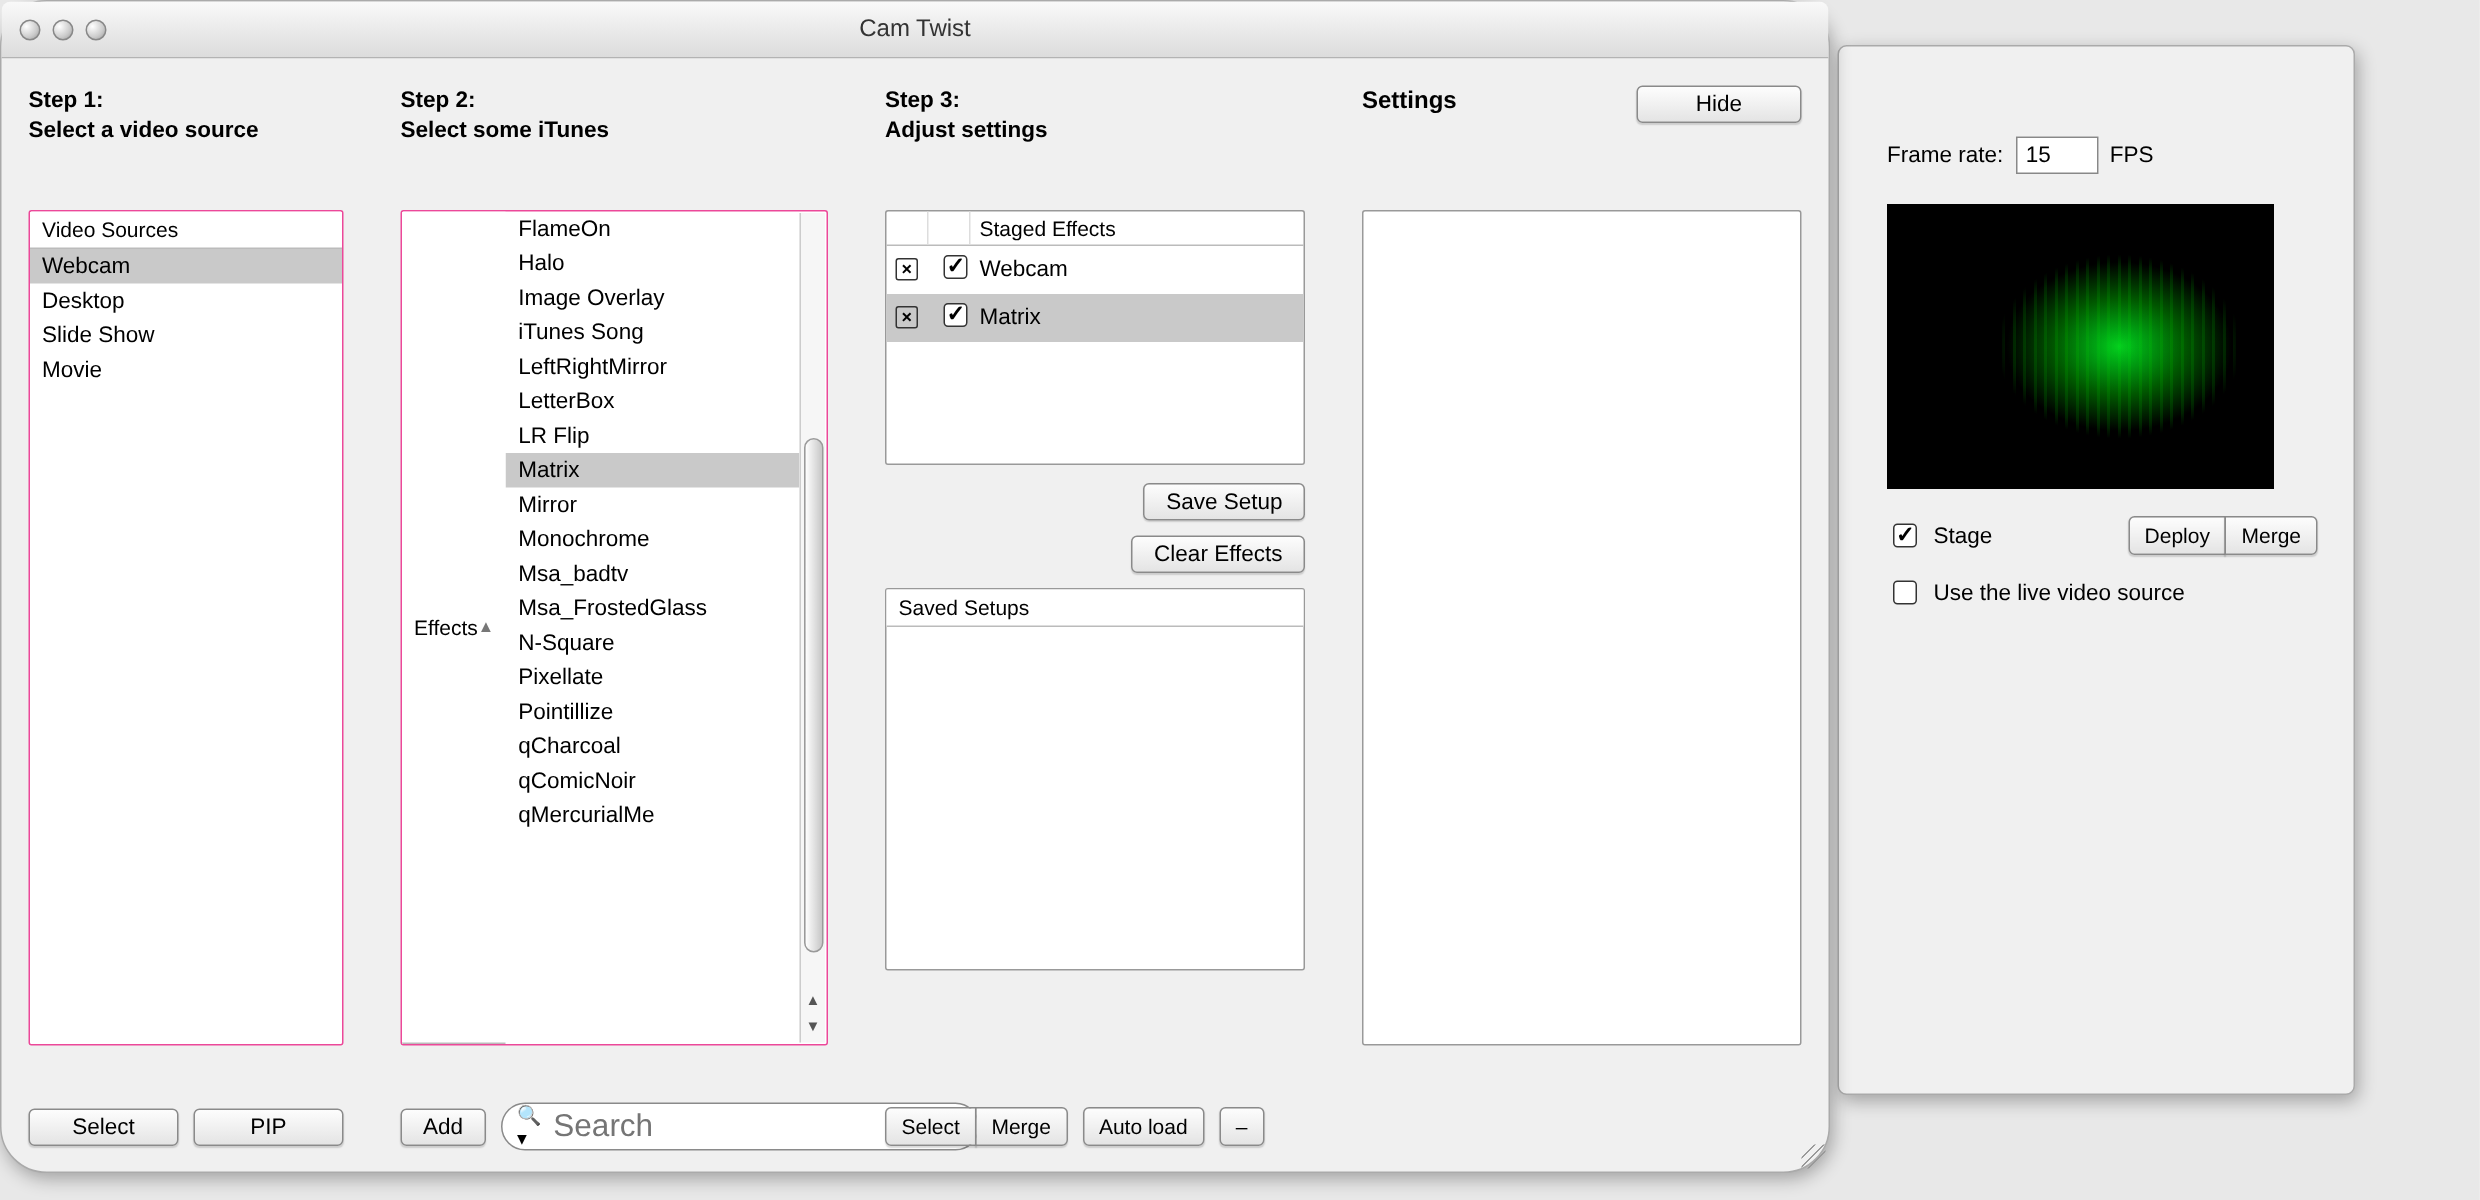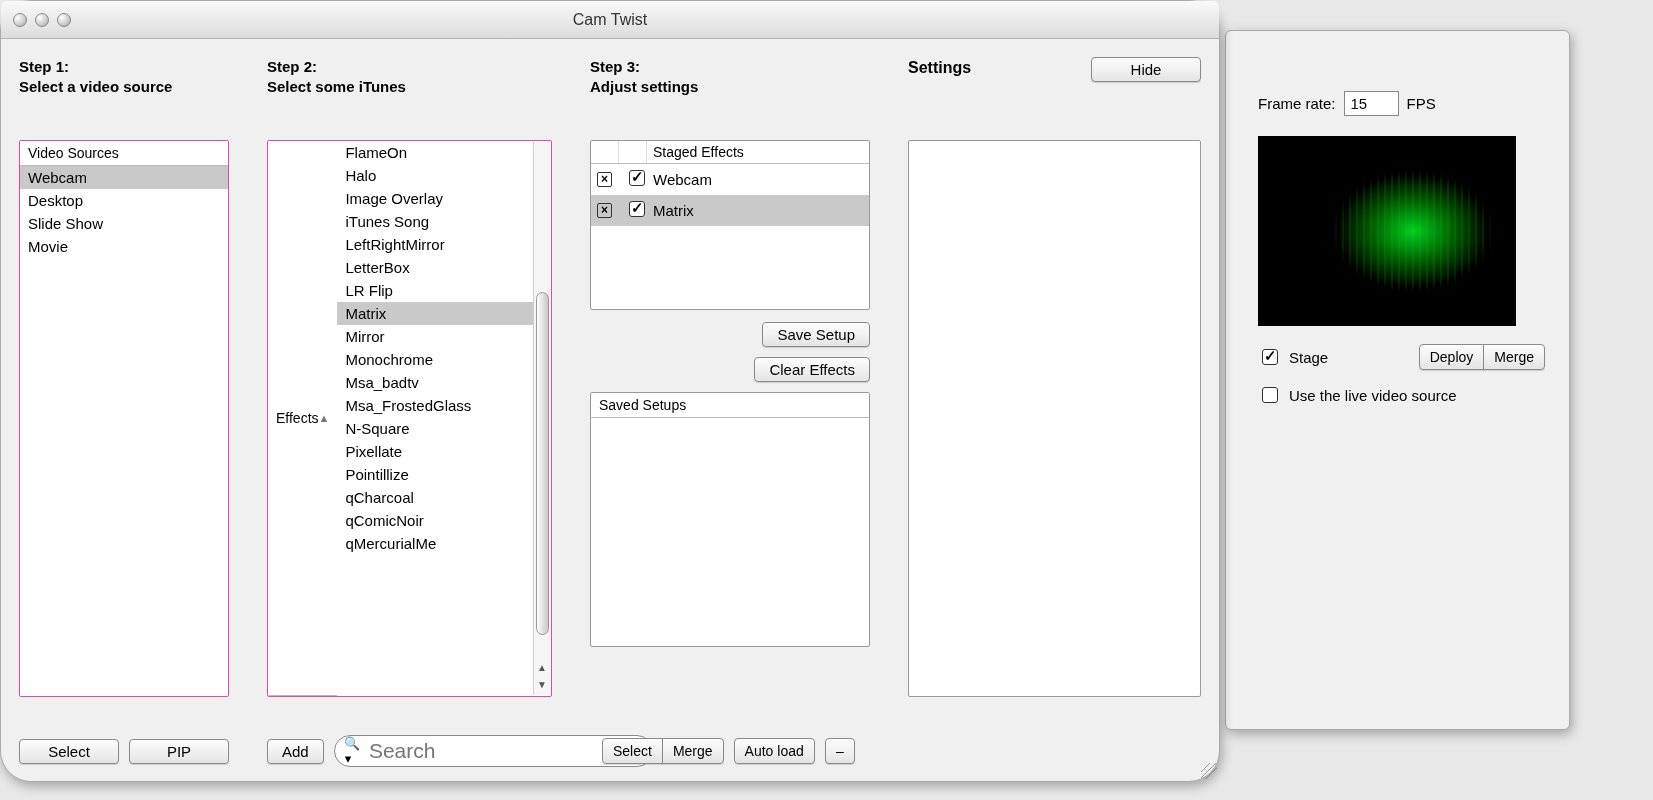--- a/index.html
+++ b/index.html
@@ -50,21 +50,21 @@
   .staged-row{display:grid;grid-template-columns:28px 28px 1fr;align-items:center;}
   .staged-row.selected{background:#c9c9c9;}
   .staged-row>div{padding:3px 6px;font-size:15px;}
   .closebox{width:15px;height:15px;border:1px solid #333;font-size:12px;line-height:12px;text-align:center;font-weight:bold;cursor:pointer;border-radius:2px;}
   
   .btn { background: linear-gradient(#fdfdfd,#e4e4e4); border:1px solid #8a8a8a; border-radius:4px; padding:3px 14px; font-size:15px; font-family:inherit; cursor:pointer; box-shadow:0 1px 1px rgba(0,0,0,.15);} 
   .btn.small{padding:4px 10px;font-size:14px;}
   .btn-row{display:flex;gap:10px;align-items:flex-end;flex-direction:column;}
   .btn-split{display:flex;}
   .btn-split .btn{border-radius:0;margin-left:-1px;}
-  .btn-split .btn:first-child{border-radius:4px 0 0 4px;margin-left:12px;}
+  .btn-split .btn:first-child{border-radius:4px 0 0 4px;margin-left:0;}
   .btn-split .btn:last-child{border-radius:0 4px 4px 0;}
   
   .search { flex:1; display:flex; align-items:center; border:1px solid #8a8a8a; border-radius:16px; background:#fff; height:32px; padding:0 10px; gap:6px; }
   .search input{border:none;outline:none;font-size:21px;flex:1;background:transparent;}
   .mag{font-size:13px;}
   
   .saved-box{border:1px solid #999;background:#fff;border-radius:2px;height:255px;display:flex;flex-direction:column;margin-top:10px;}
   
   .settings-head{display:flex;justify-content:space-between;align-items:flex-start;}
   .settings-title{font-size:16px;font-weight:bold;margin-top:2px;}

